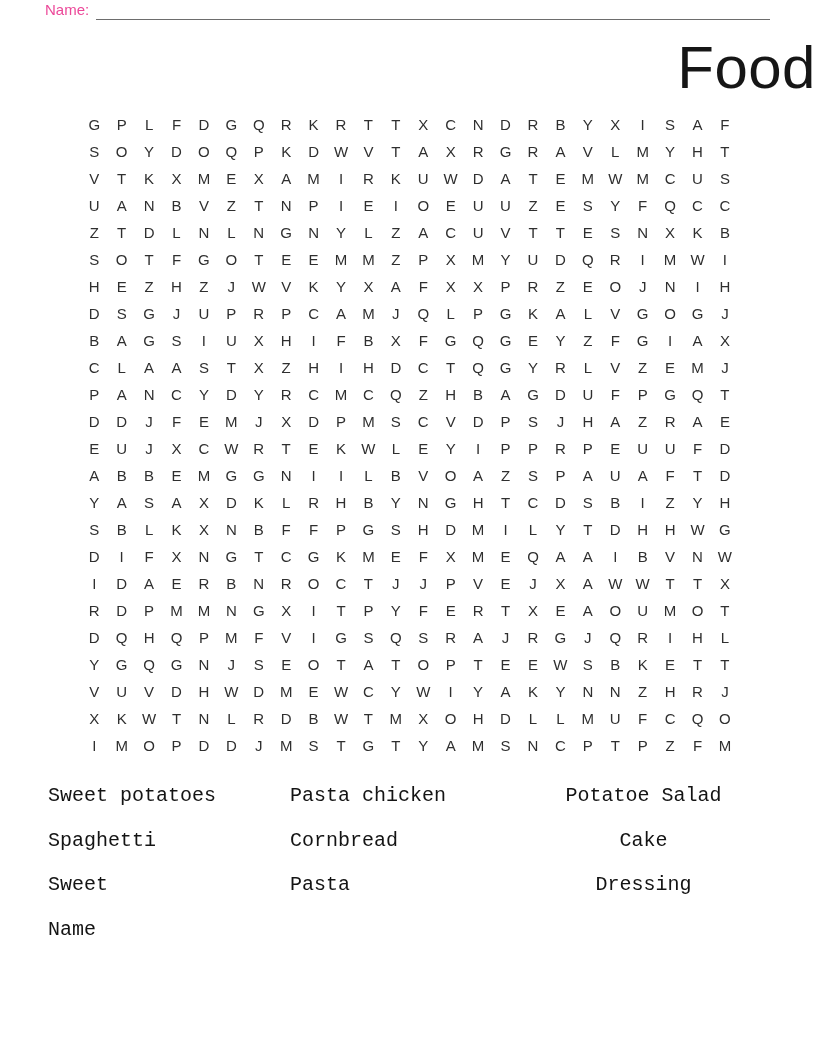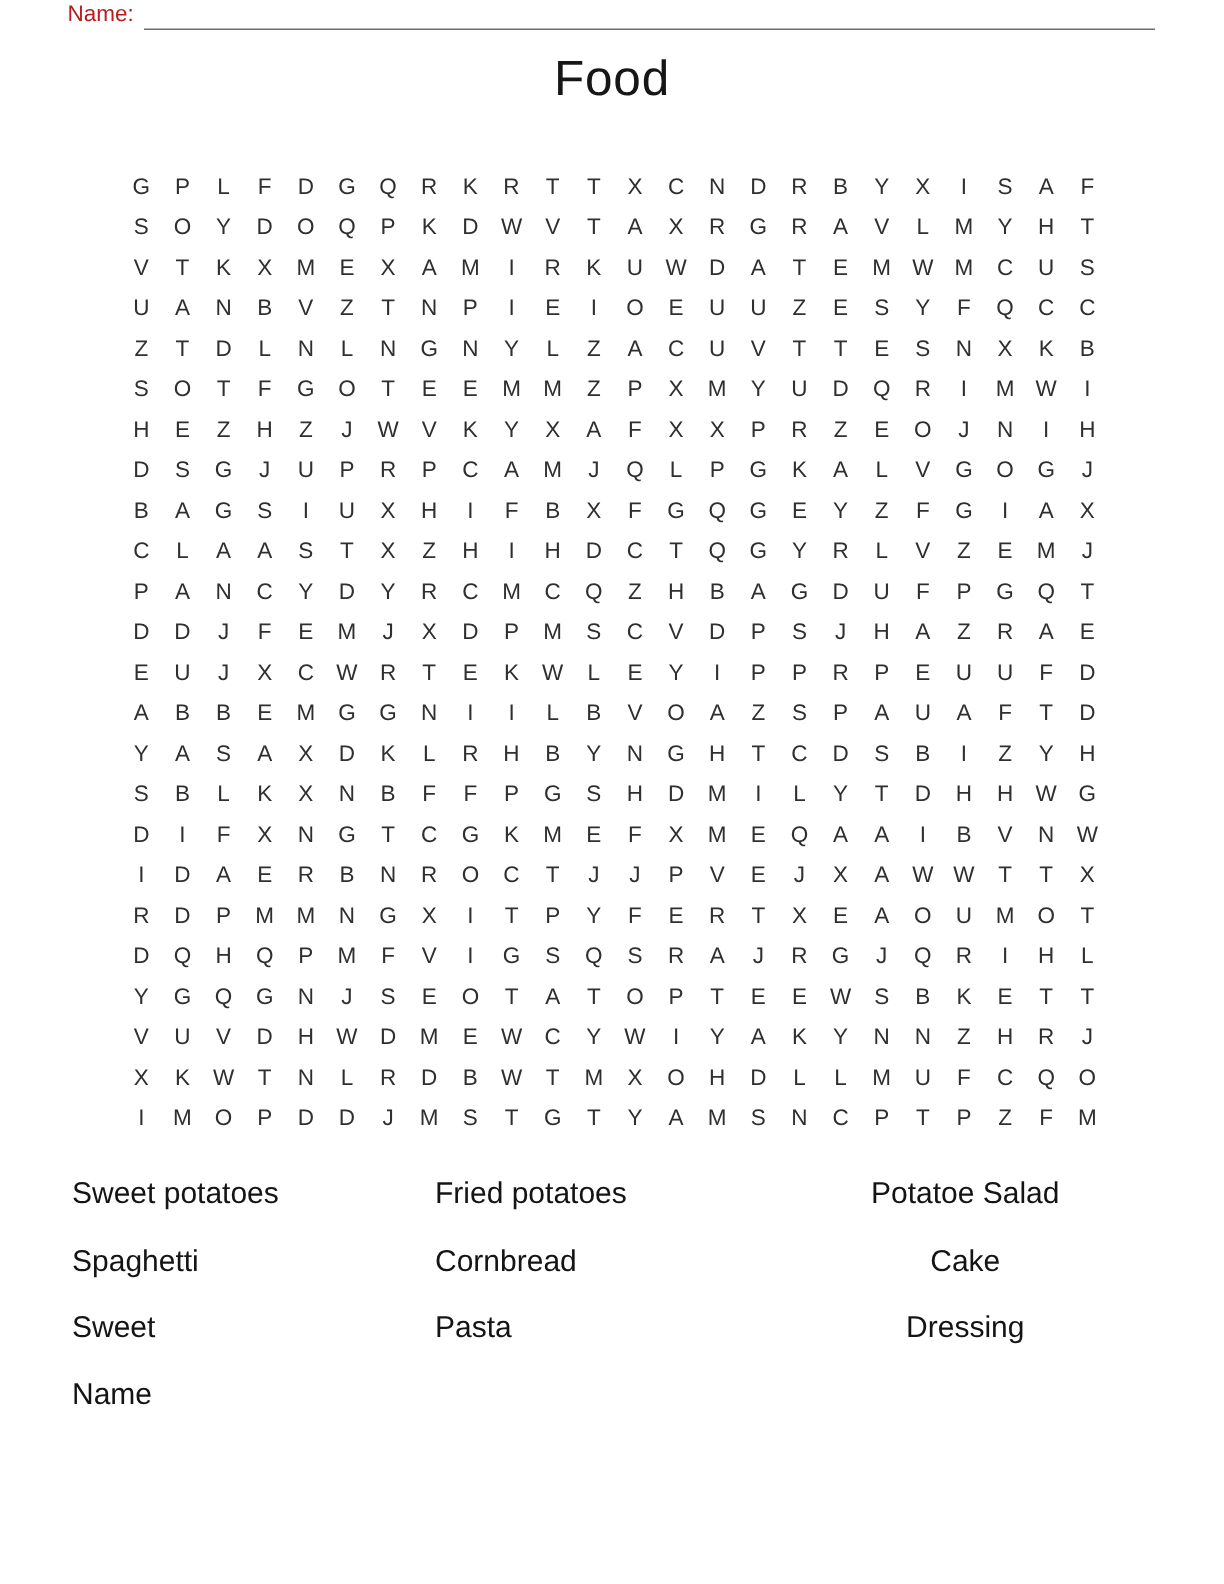--- a/index.html
+++ b/index.html
@@ -22,38 +22,38 @@
     top: 0px;
     left: 45px;
     right: 46px;
     height: 20px;
     display: flex;
     align-items: flex-end;
   }
   .name-label {
     font-size: 15px;
     line-height: 20px;
-    color: #b91c1c;
+    color: #ec4899;
     padding-right: 7px;
     white-space: nowrap;
   }
   .name-line {
     flex: 1;
     height: 19px;
     border-bottom: 1.6px solid #6d6d6d;
   }
 
   
   .title {
     position: absolute;
     top: 33px;
     left: 0;
     width: 100%;
-    text-align: center;
-    font-size: 33px;
+    text-align: right;
+    font-size: 60px;
     font-weight: 400;
     letter-spacing: 0.5px;
     color: #161616;
   }
 
   
   .grid {
     position: absolute;
     top: 111px;
     left: 80.5px;
@@ -71,20 +71,21 @@
     color: #2f2f2f;
   }
 
   
   .words {
     position: absolute;
     top: 783px;
     left: 48px;
     right: 56px;
     display: flex;
+    font-family: Liberation Mono, monospace;
   }
   .word-col { display: block; }
   .word-col-1 { width: 242px; }
   .word-col-2 { width: 237px; }
   .word-col-3 { flex: 1; text-align: center; }
   .word-item {
     height: 44.5px;
     font-size: 20px;
     line-height: 26px;
     color: #141414;
@@ -728,21 +729,21 @@
   </div>
 
 <div class="words">
   <div class="word-col word-col-1">
       <div class="word-item">Sweet potatoes</div>
       <div class="word-item">Spaghetti</div>
       <div class="word-item">Sweet</div>
       <div class="word-item">Name</div>
     </div>
   <div class="word-col word-col-2">
-      <div class="word-item">Fried potatoes</div>
+      <div class="word-item">Pasta chicken</div>
       <div class="word-item">Cornbread</div>
       <div class="word-item">Pasta</div>
     </div>
   <div class="word-col word-col-3">
       <div class="word-item">Potatoe Salad</div>
       <div class="word-item">Cake</div>
       <div class="word-item">Dressing</div>
     </div>
 </div>
 

